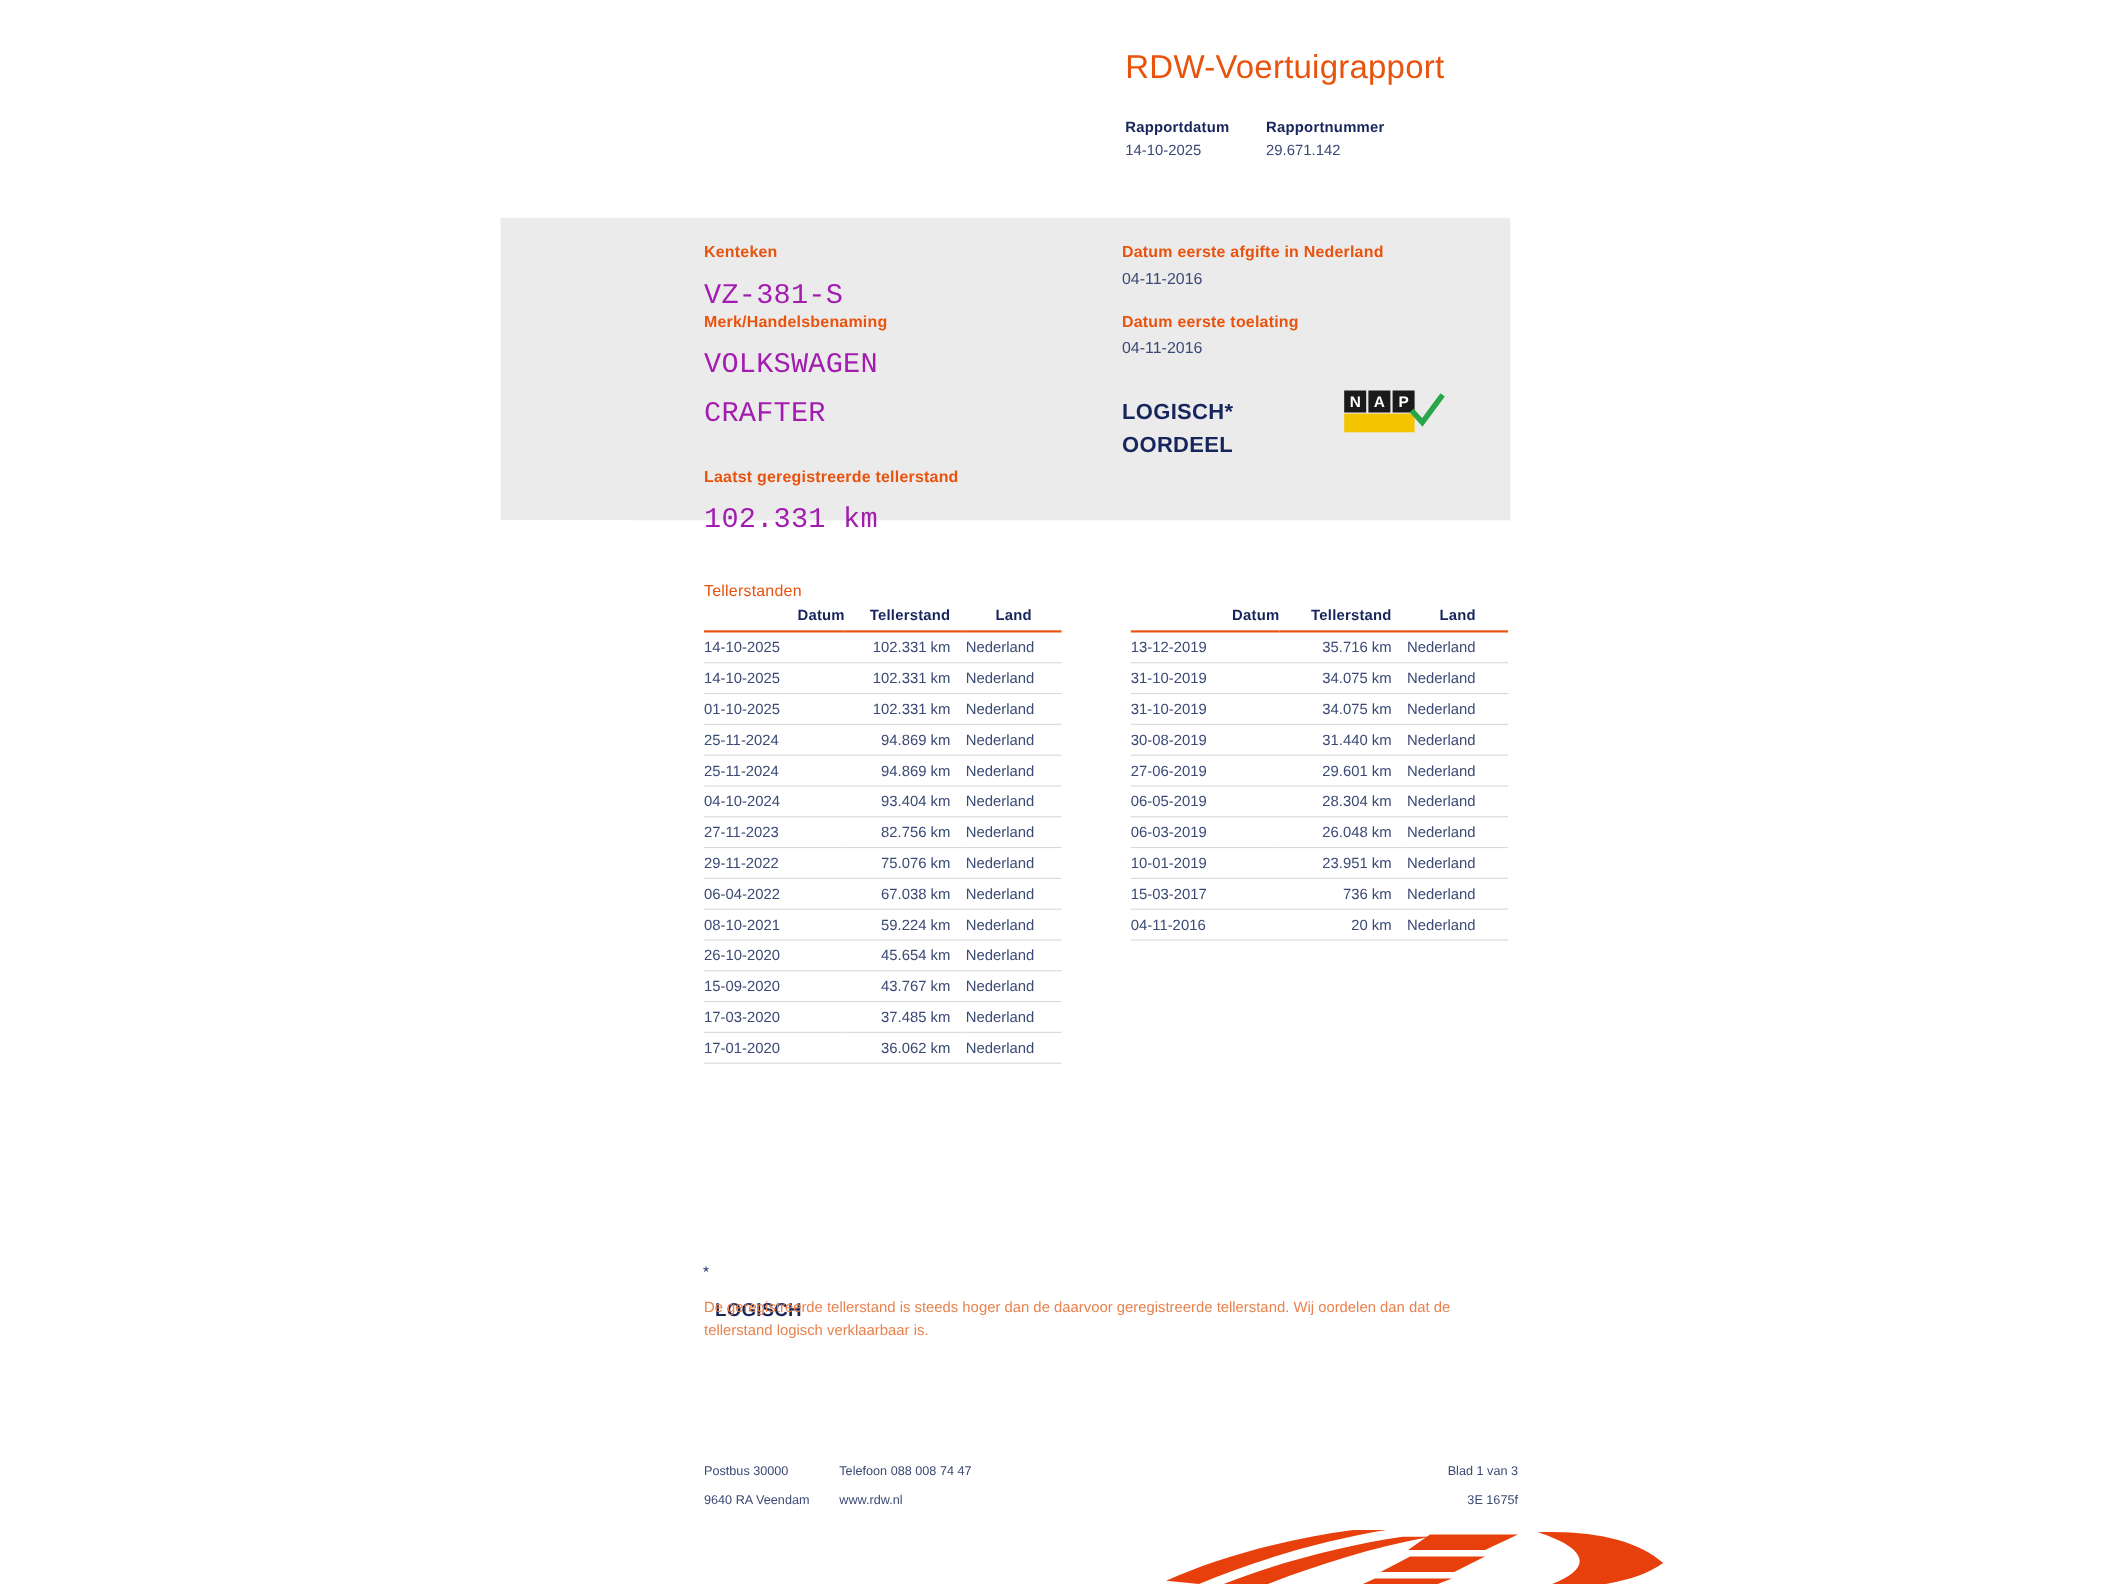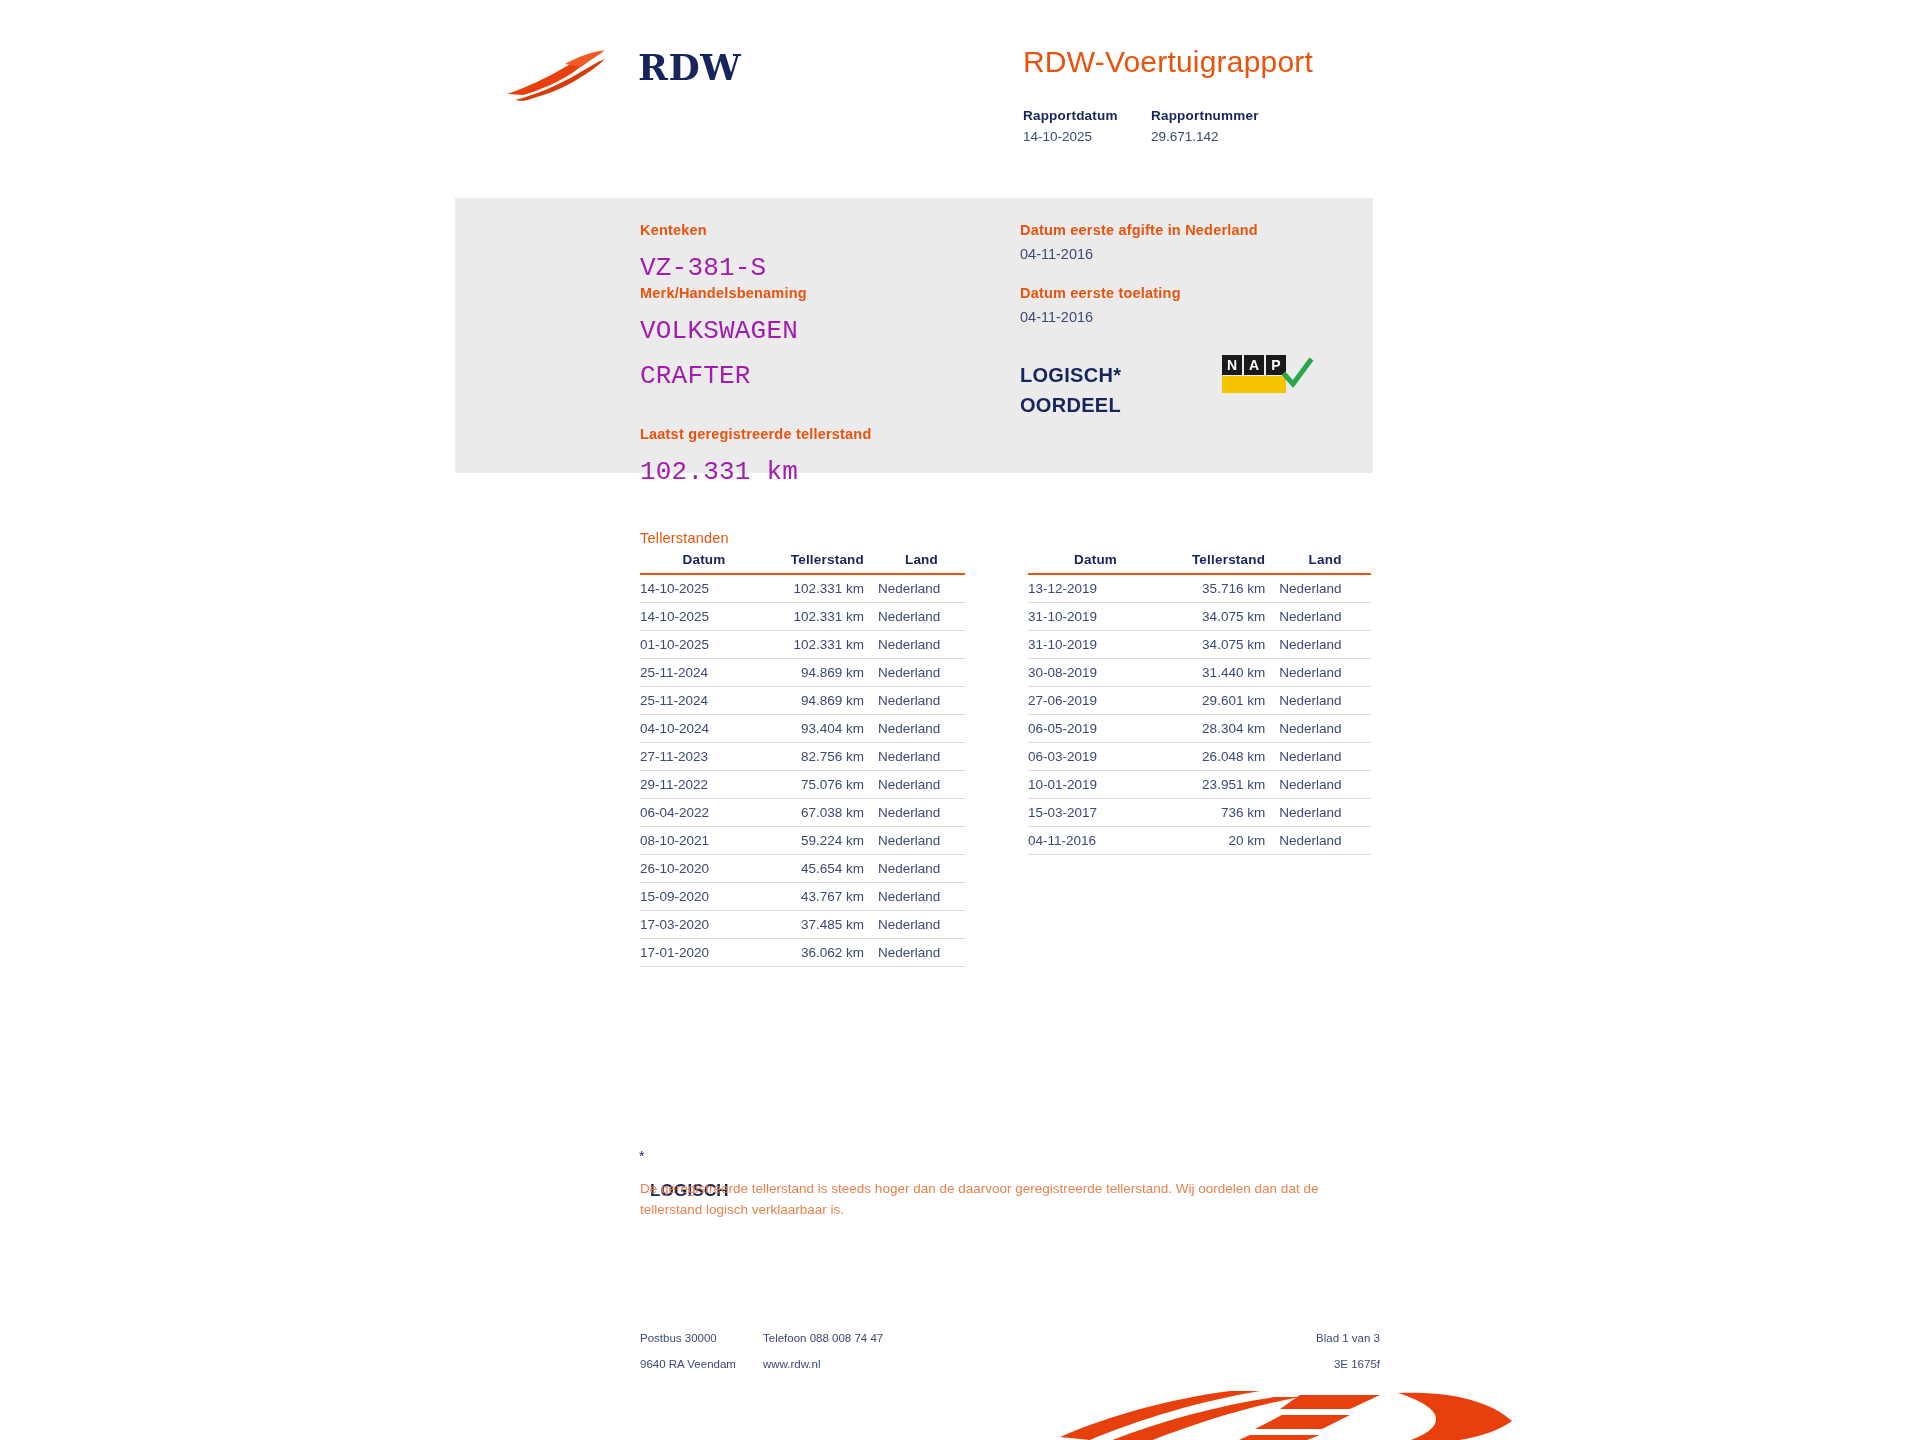--- a/index.html
+++ b/index.html
@@ -179,21 +179,21 @@
     border-collapse: collapse;
     font-size: 13.5px;
     color: #3b4a75;
   }
   table.teller.left { left: 640px; top: 552px; width: 325px; }
   table.teller.right { left: 1028px; top: 552px; width: 343px; }
   table.teller th {
     font-size: 13.5px;
     font-weight: 700;
     color: #16265c;
-    text-align: center;
+    text-align: right;
     padding: 0 0 6px 0;
     border-bottom: 2px solid #e8530e;
     letter-spacing: 0.2px;
   }
   table.teller th.num { text-align: right; padding-right: 14px; }
   table.teller th.land { text-align: center; }
   table.teller td {
     padding: 6px 0 6px 0;
     border-bottom: 1px solid #d8d8dd;
     color: #3b4a75;
@@ -263,30 +263,20 @@
     width: 470px;
     height: 60px;
     overflow: hidden;
   }
 </style>
 </head>
 <body>
 
 <div class="page">
 
-  <div class="logo-wrap">
-    <div class="logo-mark">
-      <svg width="120" height="54" viewBox="0 0 120 54" xmlns="http://www.w3.org/2000/svg">
-        <path d="M2 46 C20 40 42 30 62 18 C74 11 86 6 98 4 C88 10 78 17 70 23 C56 33 36 42 18 47 Z" fill="#e8400c"></path>
-        <path d="M10 52 C30 47 54 37 74 25 C84 19 92 14 100 11 C92 19 80 27 68 34 C52 43 34 49 18 53 Z" fill="#d63b08"></path>
-        <path d="M60 16 C72 9 86 4 100 2 C92 7 84 13 76 19 Z" fill="#f15a22"></path>
-      </svg>
-    </div>
-    <div class="logo-text">RDW</div>
-  </div>
 
   <div class="report-title">RDW-Voertuigrapport</div>
 
   <div class="rep-meta">
     <div class="rep-col-a">
       <div class="lbl">Rapportdatum</div>
       <div class="val">14-10-2025</div>
     </div>
     <div class="rep-col-b">
       <div class="lbl">Rapportnummer</div>

